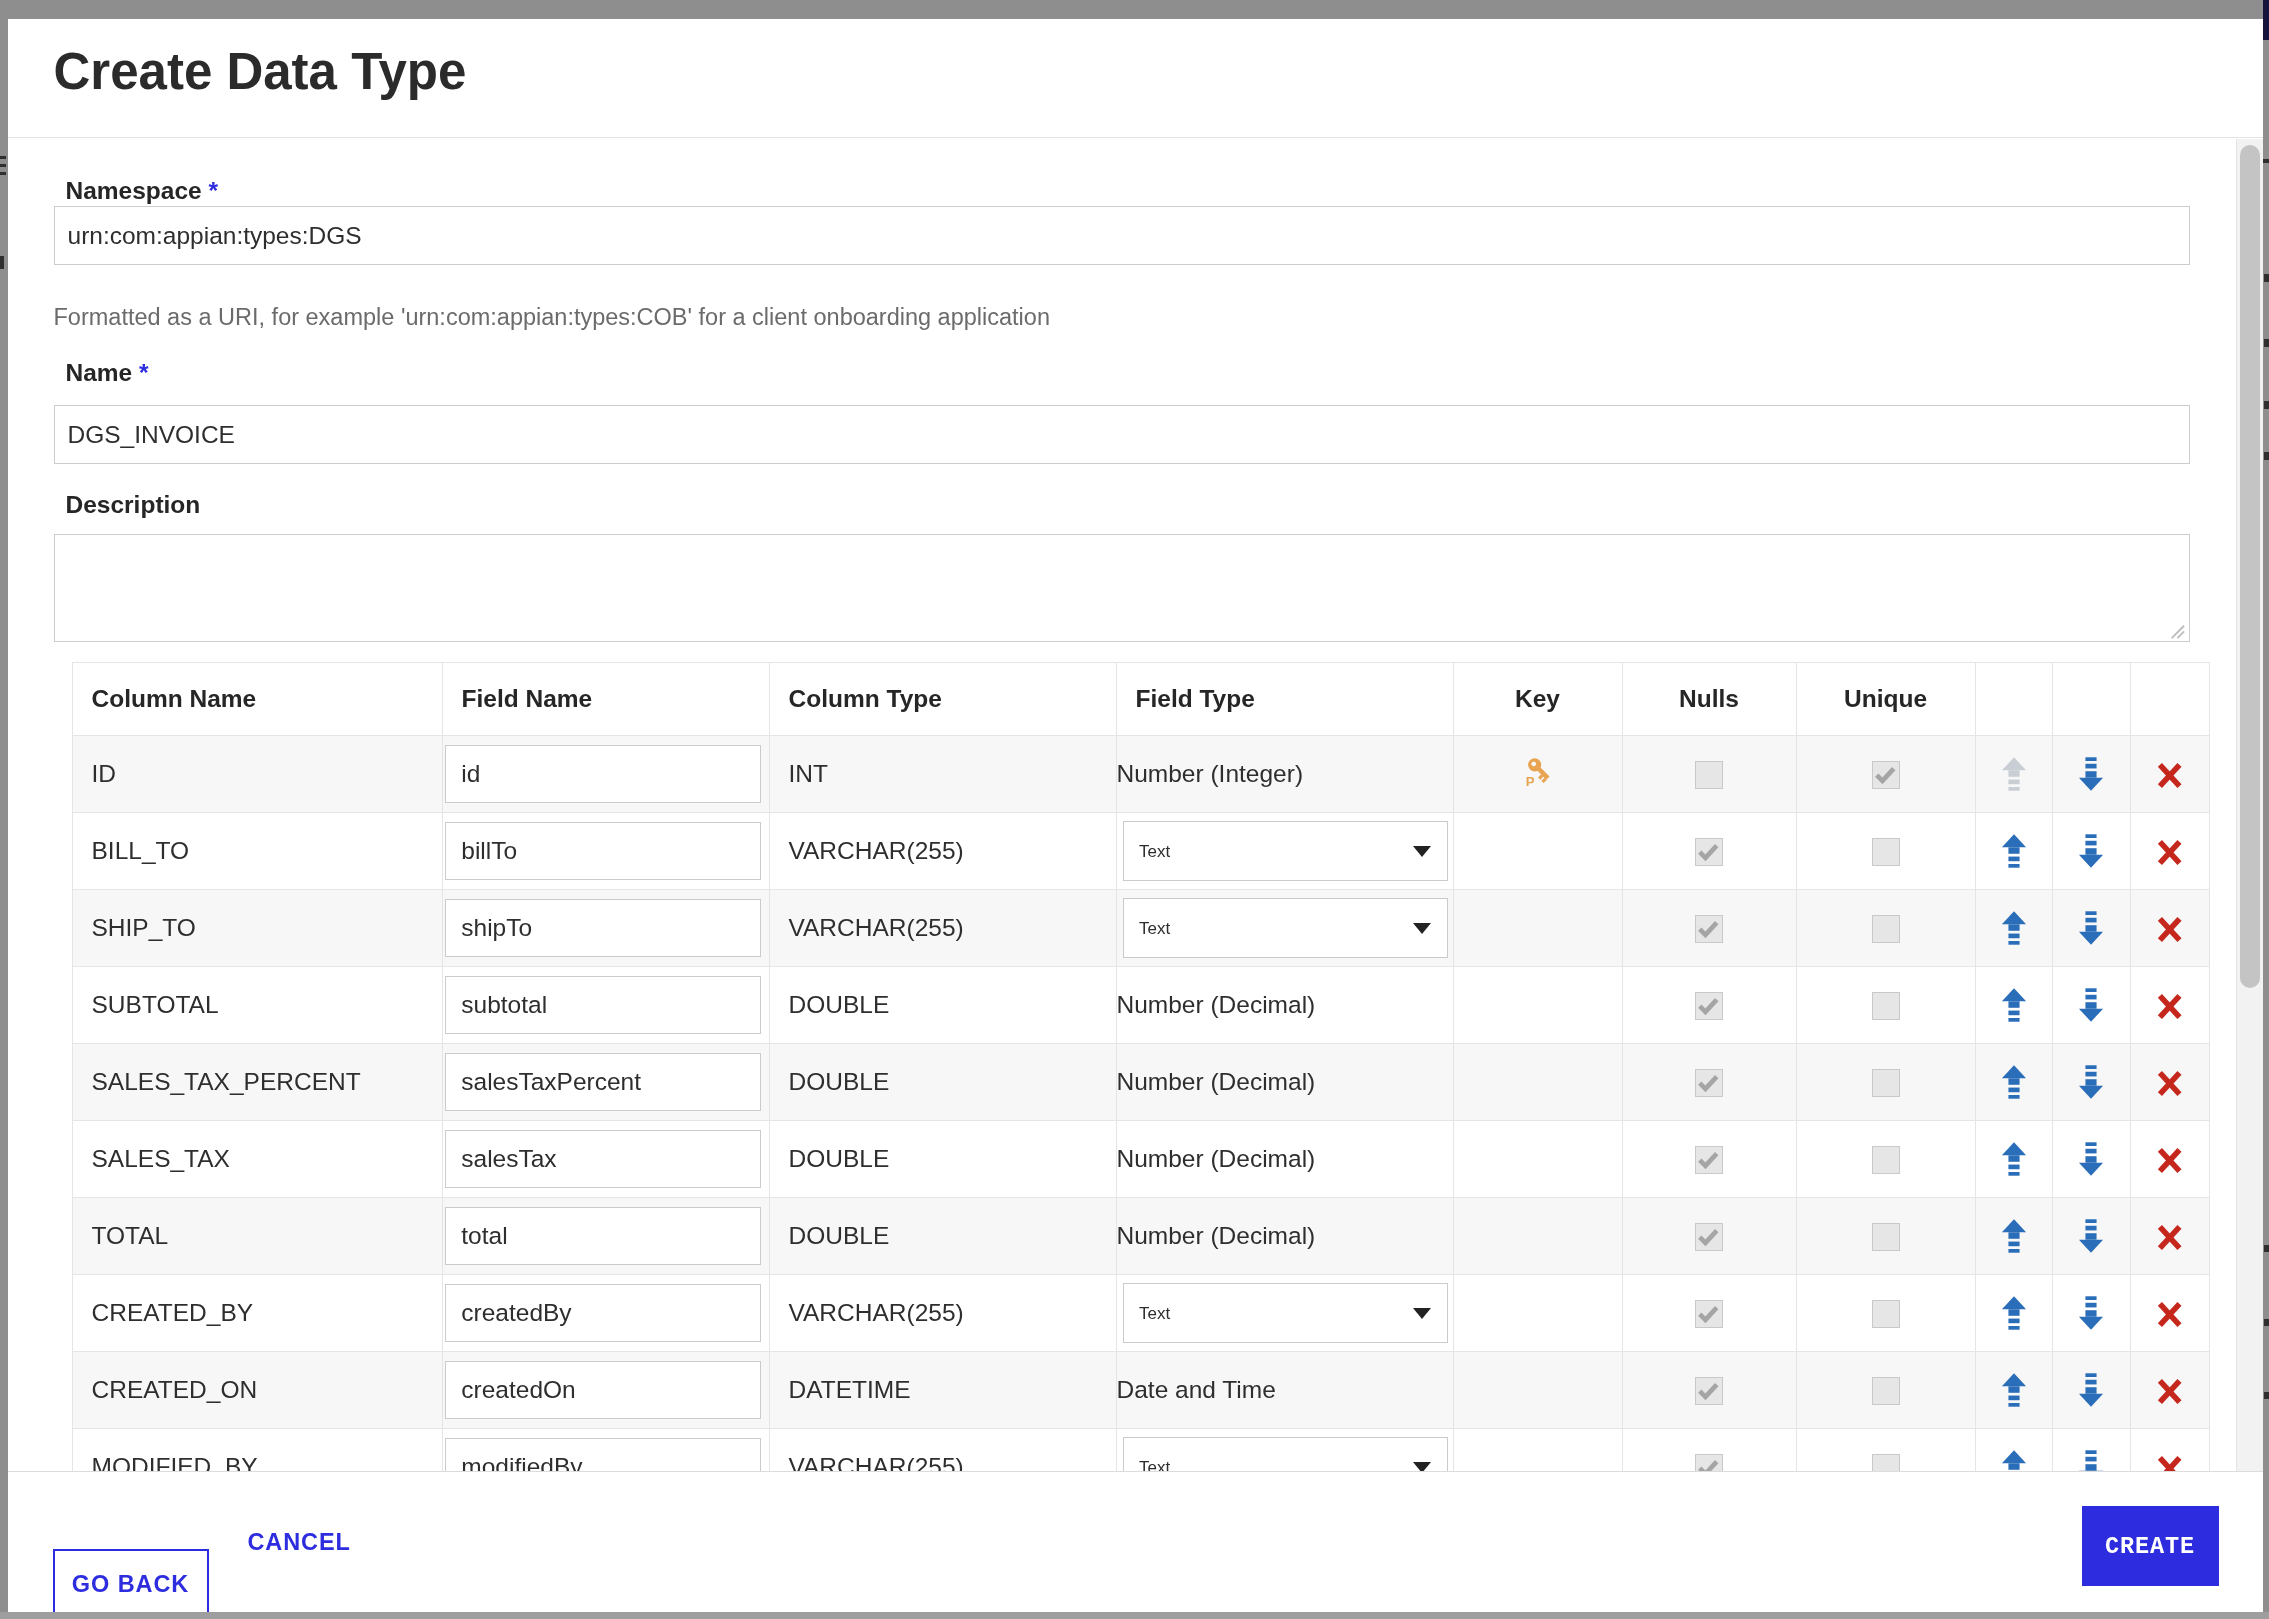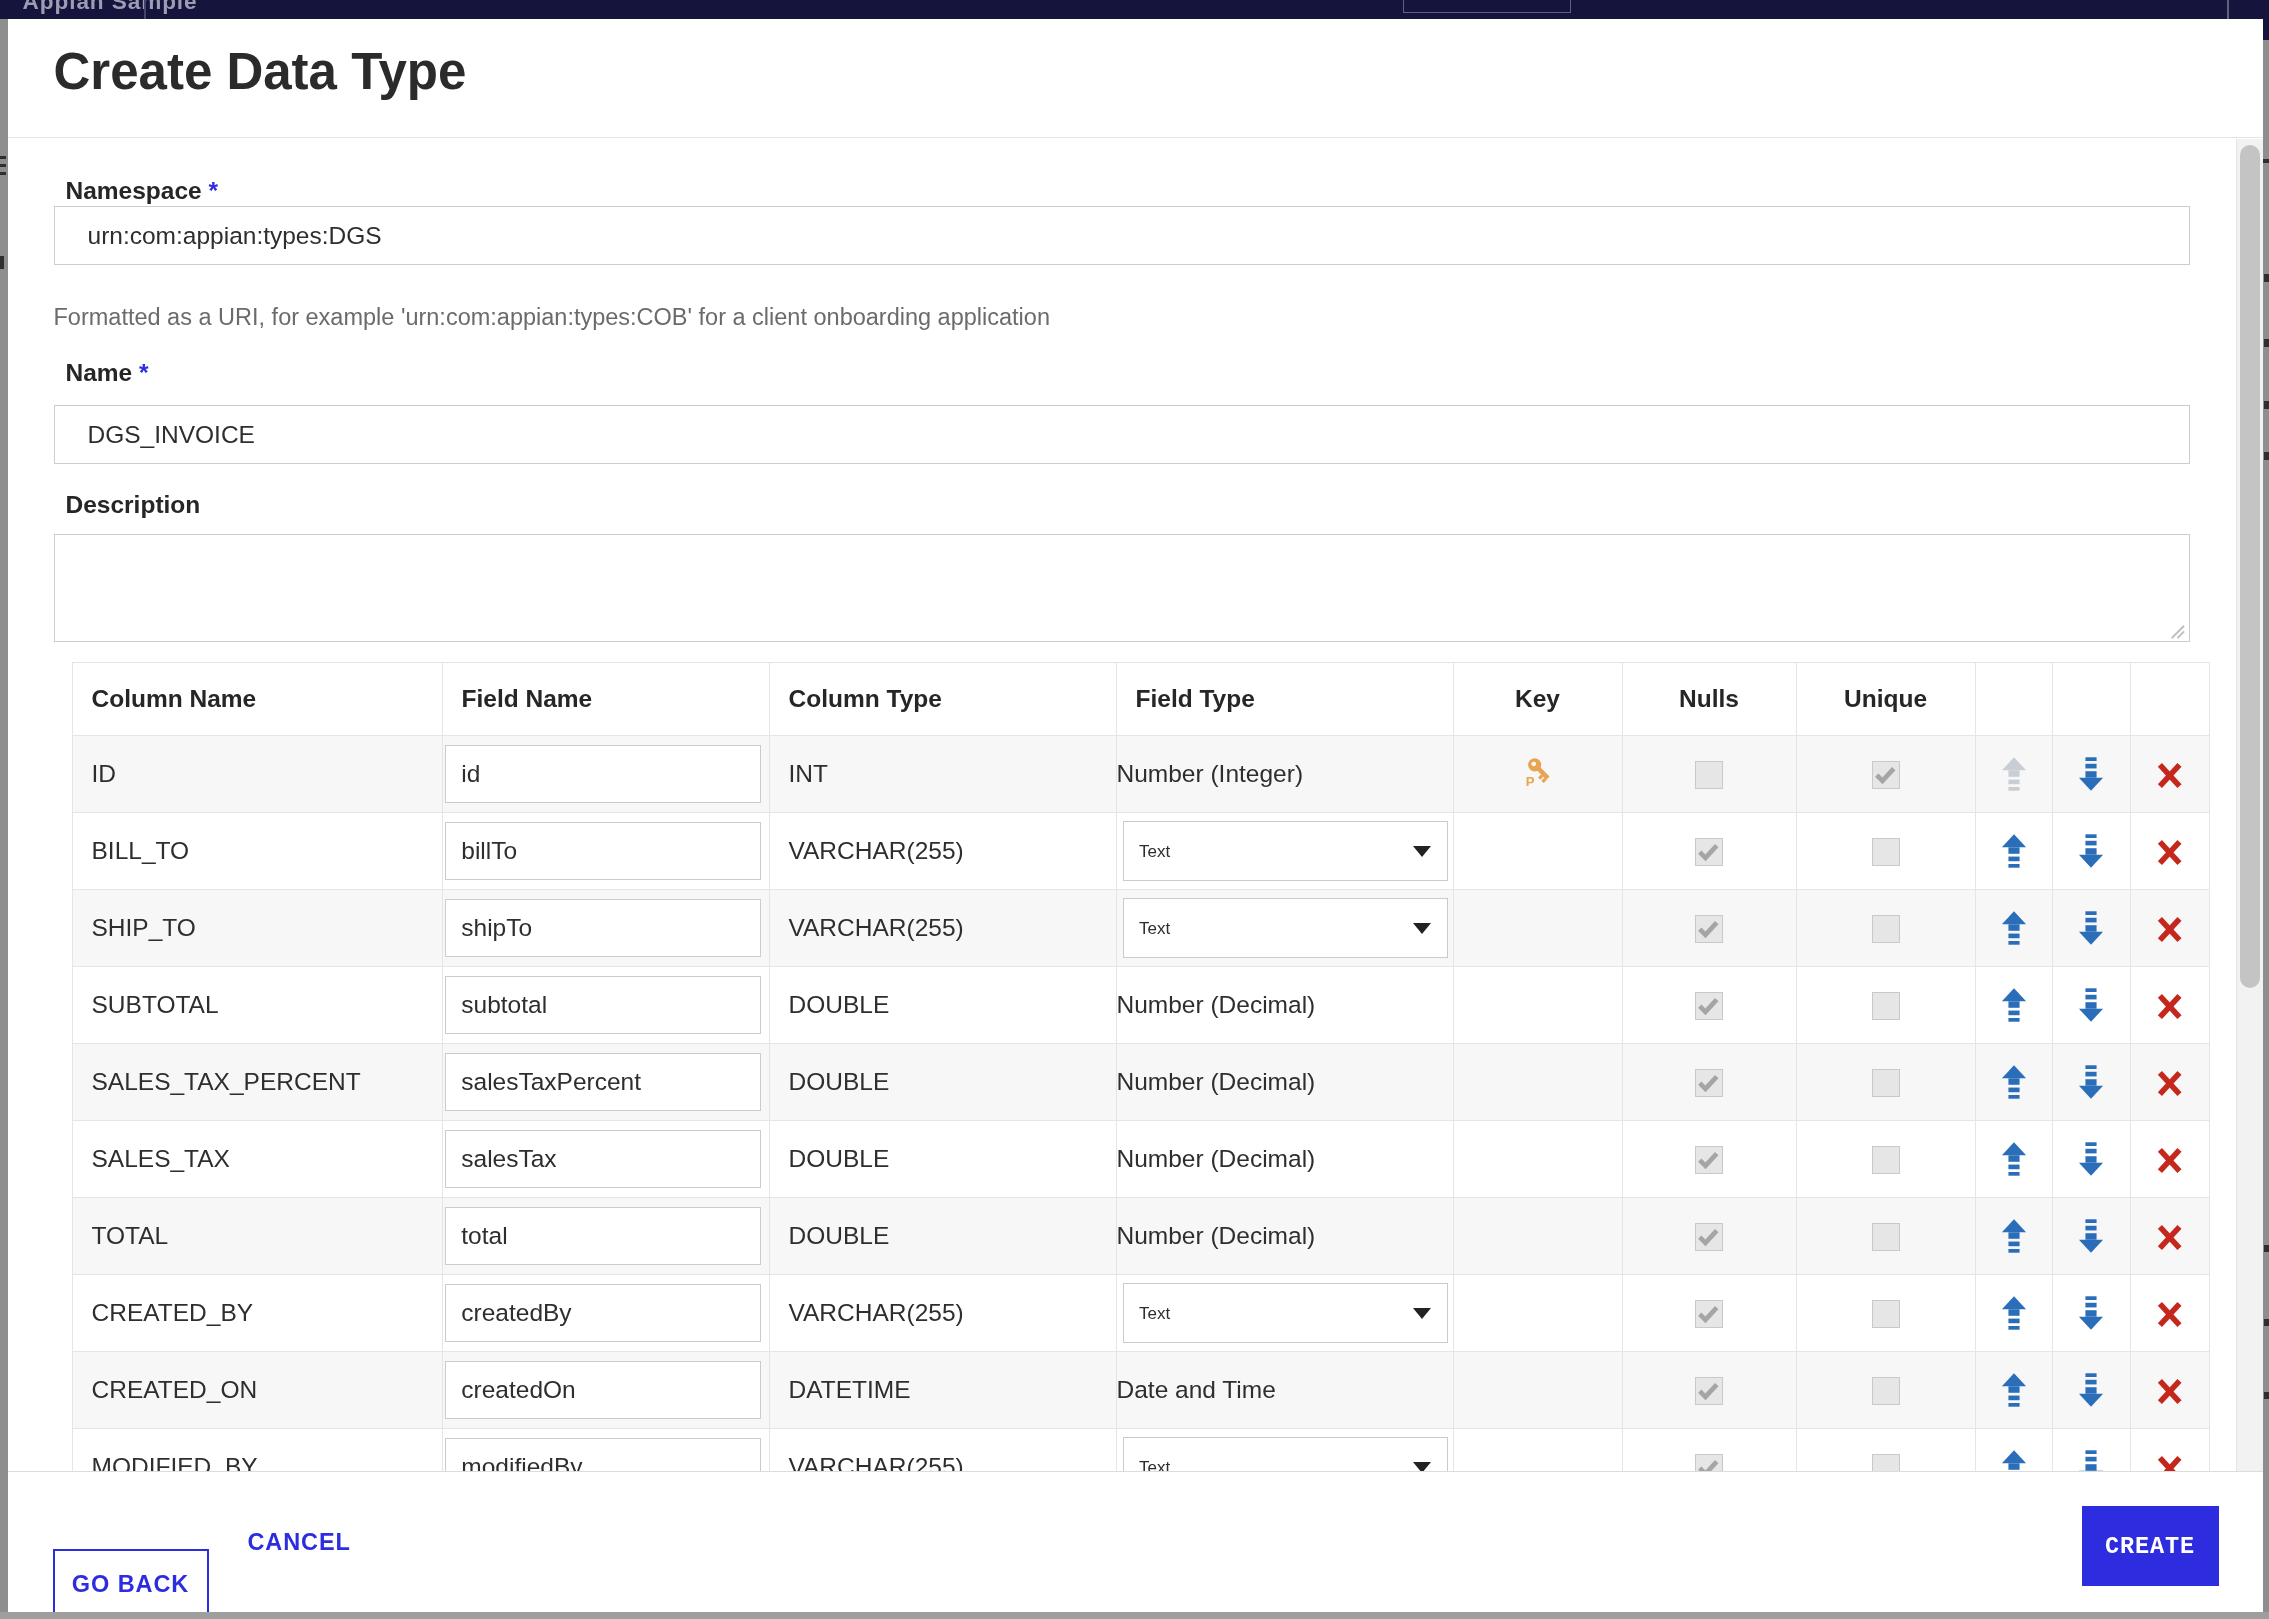--- a/index.html
+++ b/index.html
@@ -23,21 +23,21 @@
   
   .modal{position:absolute;left:7.5px;top:19px;width:2255px;height:1593px;background:#ffffff;z-index:2;}
   .modal-title{position:absolute;left:46px;top:22.6px;font-size:51px;font-weight:700;color:#2b2b2b;}
   .title-divider{position:absolute;left:0;top:118px;width:2255px;height:0;border-top:1.9px solid #e4e4e4;}
 
   .content{position:absolute;left:0;top:120px;width:2228px;height:1332px;overflow:hidden;}
 
   .field-label{position:absolute;left:46px;font-size:24.5px;font-weight:700;color:#262626;margin-left:12px;}
   .req{color:#2d2ddf;font-weight:700;}
   .text-input{position:absolute;left:46px;width:2136px;height:59px;border:1.9px solid #cdcdcd;
-              padding:0 33px;font-size:24.5px;color:#2e2e2e;font-family:inherit;background:#fff;}
+              padding:0 13px;font-size:24.5px;color:#2e2e2e;font-family:inherit;background:#fff;}
   .helper{position:absolute;left:46px;font-size:23.5px;color:#6b6b6b;}
   .desc-area{position:absolute;left:46px;width:2136px;height:108px;border:1.9px solid #cdcdcd;
              resize:none;font-size:24.5px;font-family:inherit;color:#2e2e2e;padding:9.4px 15px;}
   .resize-grip{position:absolute;left:2159px;}
 
   
   .vscroll{position:absolute;left:2228px;top:120px;width:27px;height:1332px;background:#f2f2f2;border-left:0.9px solid #e3e3e3;}
   .vthumb{position:absolute;left:3.8px;top:5.6px;width:20px;height:843px;background:#c4c4c4;border-radius:10.4px;}
 
   
@@ -70,26 +70,20 @@
             color:#2d2ddf;font-size:23.5px;font-weight:700;letter-spacing:0.9px;font-family:inherit;cursor:pointer;}
   .btn-primary{position:absolute;left:2074px;top:34px;width:137px;height:80px;background:#2d2ddf;
                border:none;color:#fff;font-size:23.5px;font-weight:700;letter-spacing:0.9px;
                font-family:Liberation Mono, monospace;cursor:pointer;}
 </style>
 </head>
 <body>
 
 <div id="stage">
 
-  <div class="topbar">
-    <span class="brand-frag">Appian Sample</span>
-    <span class="topbar-sep"></span>
-    <span class="search-frag"></span>
-    <span class="topbar-tick" style="left:2227px"></span>
-  </div>
   <div class="edge-left">
     <span class="edge-mark" style="left:0;top:137px;width:5.6px;height:2.8px"></span>
     <span class="edge-mark" style="left:0;top:145px;width:5.6px;height:2.8px"></span>
     <span class="edge-mark" style="left:0;top:153px;width:5.6px;height:2.8px"></span>
     <span class="edge-mark" style="left:0;top:237px;width:3.8px;height:13px"></span>
   </div>
   <div class="edge-right-top"></div>
   <div class="edge-right">
     <span class="edge-mark" style="left:0;top:119px;width:6.6px;height:3.8px"></span>
     <span class="edge-mark" style="left:0.9px;top:234px;width:4.7px;height:7.5px"></span>

